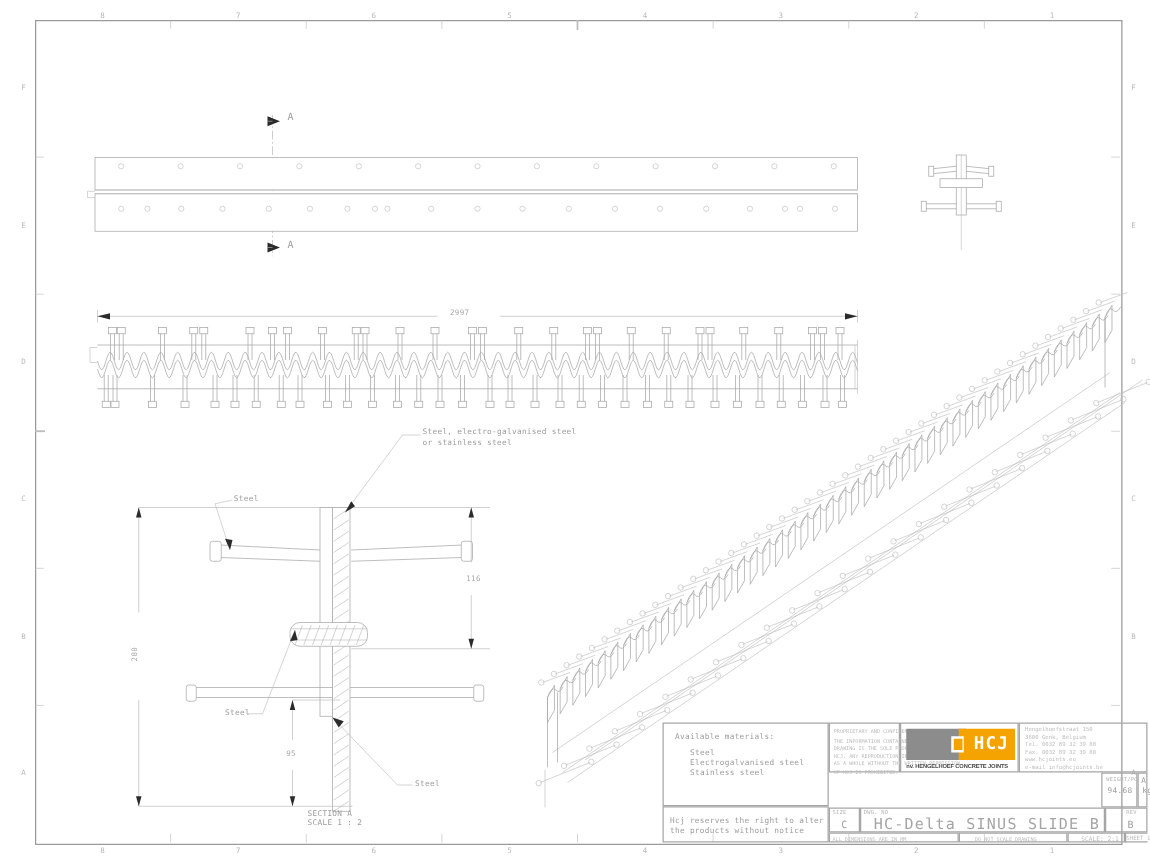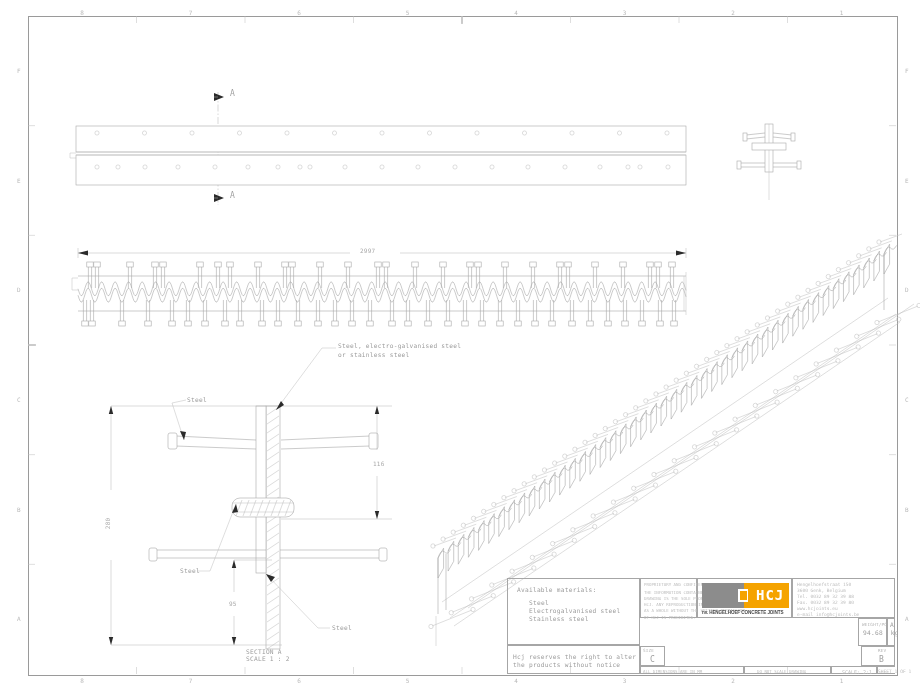--- a/index.html
+++ b/index.html
@@ -26,21 +26,21 @@
   svg{position:absolute;left:0;top:0;overflow:visible;}
   .ln{stroke:#a8a8a8;stroke-width:.6;fill:none;}
   .ln2{stroke:#bcbcbc;stroke-width:.5;fill:none;}
   .lnd{stroke:#b0b0b0;stroke-width:.5;fill:none;stroke-dasharray:7 2 1.5 2;}
   .dimln{stroke:#b4b4b4;stroke-width:.5;fill:none;}
   .hatch{stroke:#b0b0b0;stroke-width:.45;fill:none;}
   .fillw{fill:#ffffff;}
   .arrowk{fill:#2b2b2b;}
 
   
-  #tb{left:507px;top:578px;width:388px;height:96px;}
+  #tb{left:530px;top:578px;width:388px;height:96px;}
   #tb .cell{position:absolute;box-sizing:border-box;border:.7px solid #a6a6a6;}
   #tb .lbl{font-size:4.3px;color:#b5b5b5;letter-spacing:.2px;}
   .logo-grey{position:absolute;background:#8c8c8c;}
   .logo-or{position:absolute;background:#f5a300;}
   .logo-txt{position:absolute;color:#fff;font-weight:bold;letter-spacing:1px;}
   .hcj-strip{position:absolute;font-size:4.6px;color:#4a4a4a;font-weight:bold;
              letter-spacing:-.1px;font-family:"Liberation Sans",sans-serif;}
 </style>
 </head>
 <body>
@@ -713,20 +713,24 @@
       <div class="cad abs" style="left:4px;top:10px">94.68  kg</div>
     </div>
     <div class="cell" style="left:380px;top:40px;width:8px;height:28px">
       <div class="cad abs" style="left:2px;top:2px">A</div>
     </div>
 
     <div class="cell" style="left:133px;top:68px;width:25px;height:20px">
       <div class="cad abs lbl" style="left:2px;top:1px">SIZE</div>
       <div class="cad mid abs" style="left:9px;top:7px">C</div>
     </div>
+    <div class="cell" style="left:158px;top:68px;width:196px;height:20px">
+      <div class="cad abs lbl" style="left:2px;top:1px">DWG. NO</div>
+      <div class="cad big abs" style="left:10px;top:4px">HC-Delta SINUS SLIDE B</div>
+    </div>
     <div class="cell" style="left:354px;top:68px;width:34px;height:20px">
       <div class="cad abs lbl" style="left:16px;top:1px">REV</div>
       <div class="cad mid abs" style="left:17px;top:7px">B</div>
     </div>
 
     <div class="cell" style="left:133px;top:88px;width:104px;height:8px">
       <div class="cad tiny abs" style="left:2px;top:1.5px">ALL DIMENSIONS ARE IN MM</div>
     </div>
     <div class="cell" style="left:237px;top:88px;width:87px;height:8px">
       <div class="cad tiny abs" style="left:12px;top:1.5px">DO NOT SCALE DRAWING</div>

